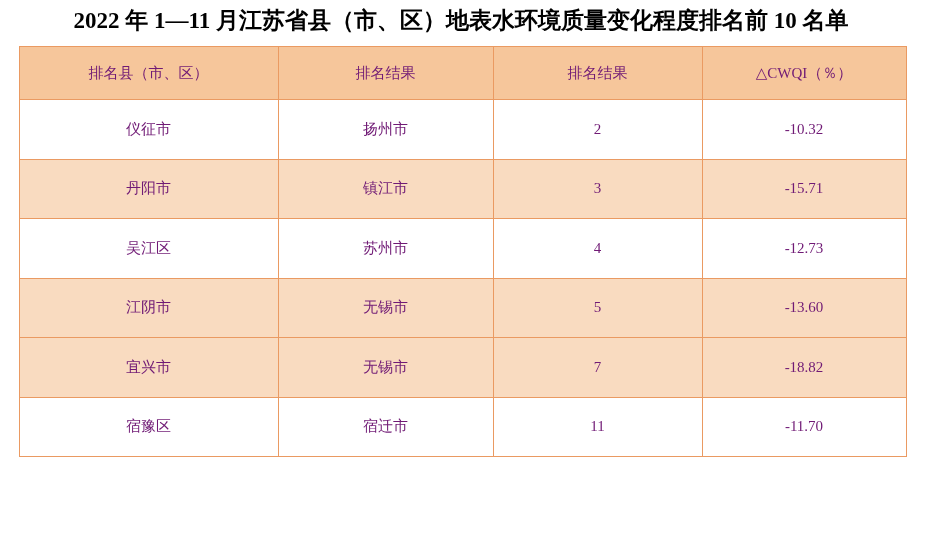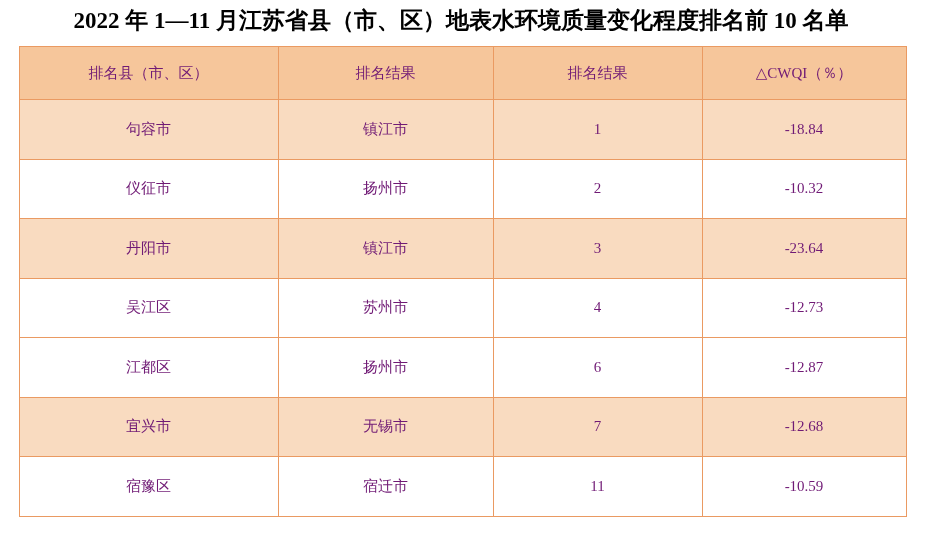--- a/index.html
+++ b/index.html
@@ -90,57 +90,51 @@
     </colgroup>
     <thead>
       <tr>
         <th>排名县（市、区）</th>
         <th>排名结果</th>
         <th>排名结果</th>
         <th>△CWQI（％）</th>
       </tr>
     </thead>
     <tbody>
-      <tr class="odd">
-        <td>句容市</td>
-        <td>镇江市</td>
-        <td class="num">1</td>
-        <td class="delta">-18.84</td>
-      </tr>
       <tr class="even">
         <td>仪征市</td>
         <td>扬州市</td>
         <td class="num">2</td>
         <td class="delta">-10.32</td>
       </tr>
       <tr class="odd">
         <td>丹阳市</td>
         <td>镇江市</td>
         <td class="num">3</td>
-        <td class="delta">-23.64</td>
+        <td class="delta">-15.71</td>
       </tr>
       <tr class="even">
         <td>吴江区</td>
         <td>苏州市</td>
         <td class="num">4</td>
         <td class="delta">-12.73</td>
       </tr>
-      <tr class="even">
-        <td>江都区</td>
-        <td>扬州市</td>
-        <td class="num">6</td>
-        <td class="delta">-12.87</td>
+      <tr class="odd">
+        <td>江阴市</td>
+        <td>无锡市</td>
+        <td class="num">5</td>
+        <td class="delta">-13.60</td>
       </tr>
       <tr class="odd">
         <td>宜兴市</td>
         <td>无锡市</td>
         <td class="num">7</td>
-        <td class="delta">-12.68</td>
+        <td class="delta">-18.82</td>
       </tr>
       <tr class="even">
         <td>宿豫区</td>
         <td>宿迁市</td>
         <td class="num">11</td>
-        <td class="delta">-10.59</td>
+        <td class="delta">-11.70</td>
       </tr>
     </tbody>
   </table>
 </div>
 
 </body></html>

